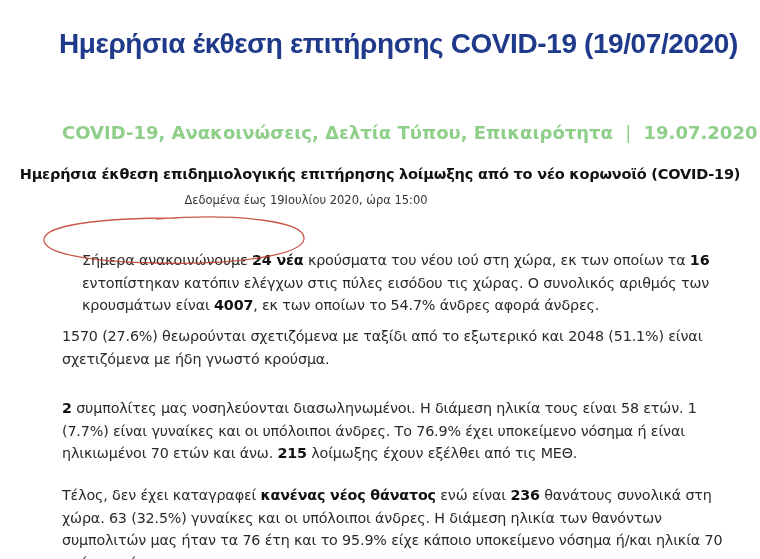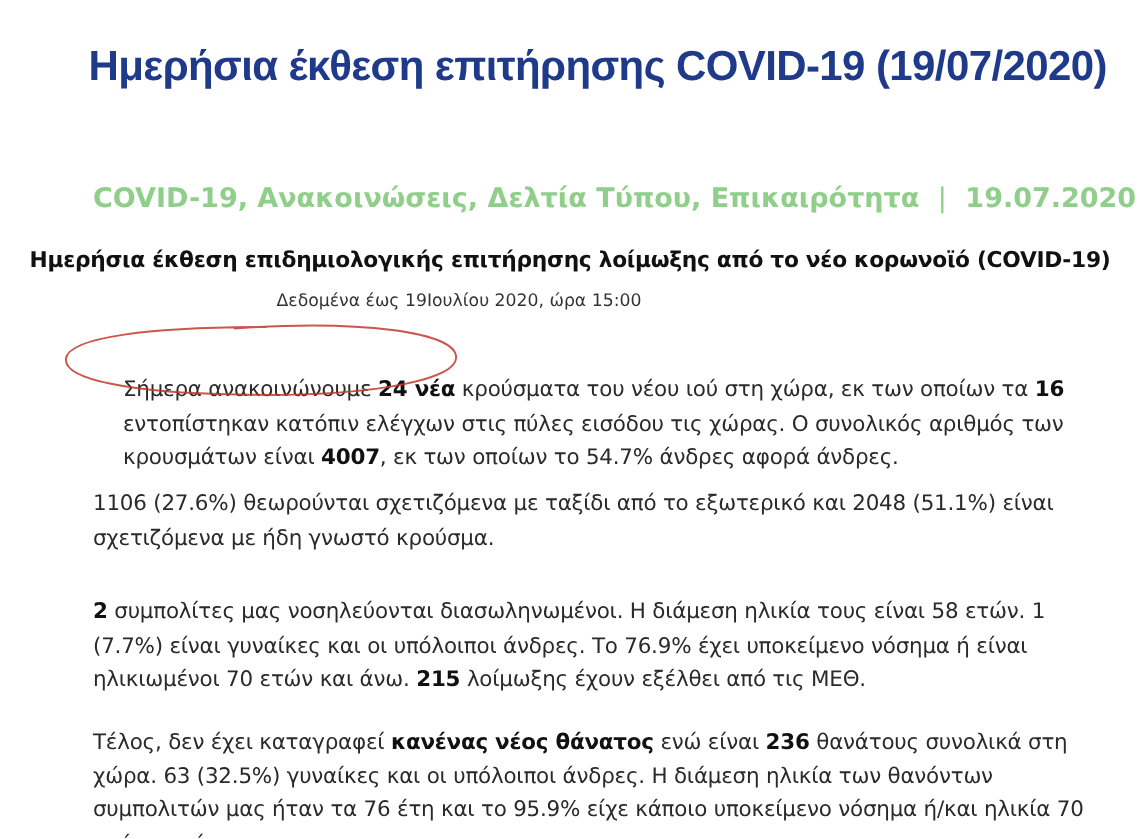--- a/index.html
+++ b/index.html
@@ -96,21 +96,21 @@
 </div>
 
 <div class="report-heading">Ημερήσια έκθεση επιδημιολογικής επιτήρησης λοίμωξης από το νέο κορωνοϊό (COVID-19)</div>
 <div class="report-subheading">Δεδομένα έως 19Ιουλίου 2020, ώρα 15:00</div>
 
 <div class="body-text" id="p1">
   <span>Σήμερα ανακοινώνουμε </span><b>24 νέα</b><span> κρούσματα του νέου ιού στη χώρα, εκ των οποίων τα </span><b>16</b><span> εντοπίστηκαν κατόπιν ελέγχων στις πύλες εισόδου τις χώρας. Ο συνολικός αριθμός των κρουσμάτων είναι </span><b>4007</b><span>, εκ των οποίων το 54.7% άνδρες αφορά άνδρες.</span>
 </div>
 
 <div class="body-text" id="p2">
-  <span>1106 (27.6%) θεωρούνται σχετιζόμενα με ταξίδι από το εξωτερικό και 2048 (51.1%) είναι σχετιζόμενα με ήδη γνωστό κρούσμα.</span>
+  <span>1570 (27.6%) θεωρούνται σχετιζόμενα με ταξίδι από το εξωτερικό και 2048 (51.1%) είναι σχετιζόμενα με ήδη γνωστό κρούσμα.</span>
 </div>
 
 <div class="body-text" id="p3">
   <b>2</b><span> συμπολίτες μας νοσηλεύονται διασωληνωμένοι. Η διάμεση ηλικία τους είναι 58 ετών. 1 (7.7%) είναι γυναίκες και οι υπόλοιποι άνδρες. Το 76.9% έχει υποκείμενο νόσημα ή είναι ηλικιωμένοι 70 ετών και άνω. </span><b>215</b><span> λοίμωξης έχουν εξέλθει από τις ΜΕΘ.</span>
 </div>
 
 <div class="body-text" id="p4">
   <span>Τέλος, δεν έχει καταγραφεί </span><b>κανένας νέος θάνατος</b><span> ενώ είναι </span><b>236</b><span> θανάτους συνολικά στη χώρα. 63 (32.5%) γυναίκες και οι υπόλοιποι άνδρες. Η διάμεση ηλικία των θανόντων συμπολιτών μας ήταν τα 76 έτη και το 95.9% είχε κάποιο υποκείμενο νόσημα ή/και ηλικία 70 ετών και άνω.</span>
 </div>
 

